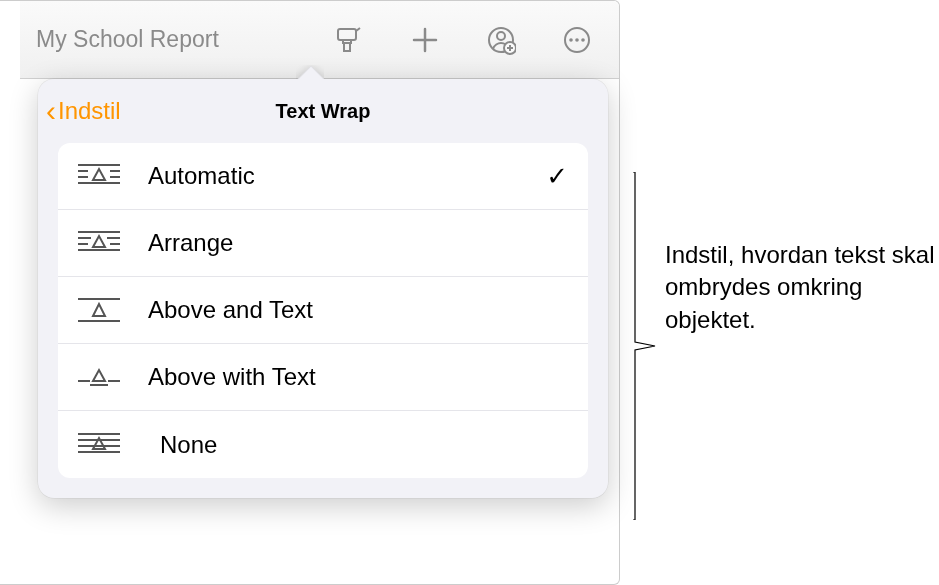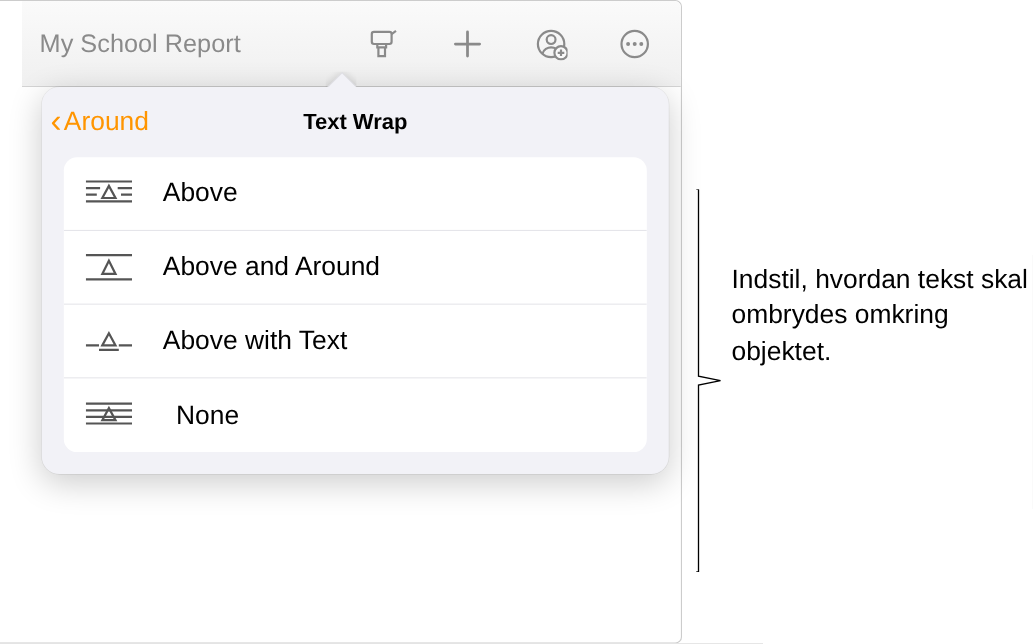--- a/index.html
+++ b/index.html
@@ -230,51 +230,66 @@
       </div>
     </div>
   </div>
 
   <div class="popover-wrapper">
     <div class="popover-arrow"></div>
     <div class="popover">
       <div class="popover-header">
         <div class="back-button">
           <span class="back-chevron">‹</span>
-          <span>Around</span>
+          <span>Indstil</span>
         </div>
         <div class="popover-title">Text Wrap</div>
       </div>
       <div class="option-list">
 
+        <div class="option-row">
+          <div class="option-icon">
+            <svg class="wrap-icon-svg" width="42" height="28" viewBox="0 0 42 28">
+              <line x1="0" y1="3" x2="42" y2="3"></line>
+              <line x1="0" y1="9" x2="10" y2="9"></line>
+              <line x1="0" y1="15" x2="10" y2="15"></line>
+              <line x1="32" y1="9" x2="42" y2="9"></line>
+              <line x1="32" y1="15" x2="42" y2="15"></line>
+              <line x1="0" y1="21" x2="42" y2="21"></line>
+              <path d="M15 18 L21 7 L27 18 Z"></path>
+            </svg>
+          </div>
+          <div class="option-label">Automatic</div>
+          <div class="checkmark">✓</div>
+        </div>
 
         <div class="option-row">
           <div class="option-icon">
             <svg class="wrap-icon-svg" width="42" height="28" viewBox="0 0 42 28">
               <line x1="0" y1="3" x2="42" y2="3"></line>
               <line x1="0" y1="9" x2="13" y2="9"></line>
               <line x1="0" y1="15" x2="10" y2="15"></line>
               <line x1="29" y1="9" x2="42" y2="9"></line>
               <line x1="32" y1="15" x2="42" y2="15"></line>
               <line x1="0" y1="21" x2="42" y2="21"></line>
               <path d="M15 18 L21 7 L27 18 Z"></path>
             </svg>
           </div>
-          <div class="option-label">Above</div>
+          <div class="option-label">Arrange</div>
         </div>
 
         <div class="option-row">
           <div class="option-icon">
             <svg class="wrap-icon-svg" width="42" height="28" viewBox="0 0 42 28">
               <line x1="0" y1="3" x2="42" y2="3"></line>
               <line x1="0" y1="25" x2="42" y2="25"></line>
               <path d="M15 20 L21 8 L27 20 Z"></path>
             </svg>
           </div>
-          <div class="option-label">Above and Around</div>
+          <div class="option-label">Above and Text</div>
         </div>
 
         <div class="option-row">
           <div class="option-icon">
             <svg class="wrap-icon-svg" width="42" height="28" viewBox="0 0 42 28">
               <line x1="0" y1="18" x2="12" y2="18"></line>
               <line x1="30" y1="18" x2="42" y2="18"></line>
               <path d="M15 18 L21 7 L27 18 Z"></path>
               <line x1="12" y1="22" x2="30" y2="22"></line>
             </svg>

